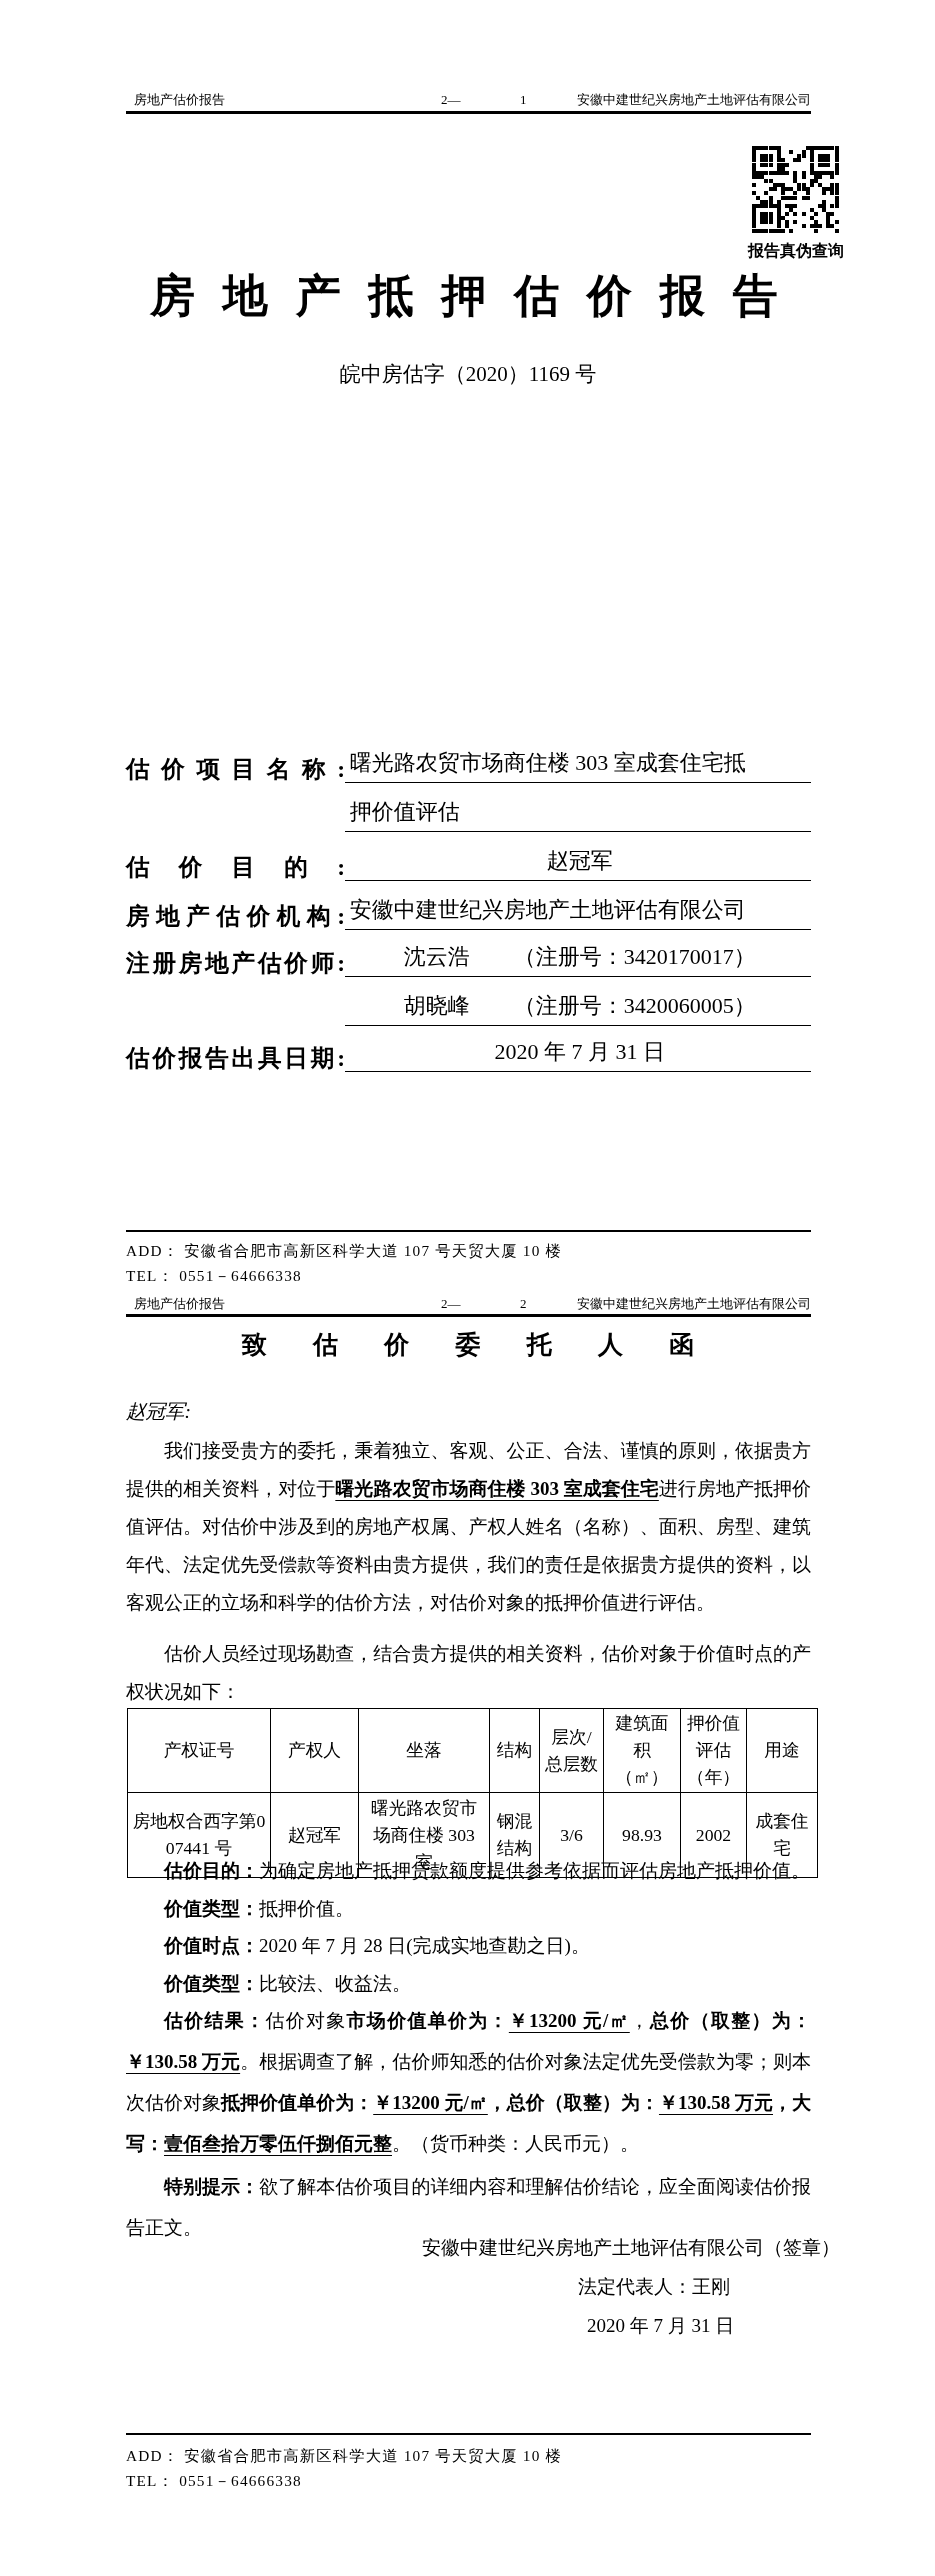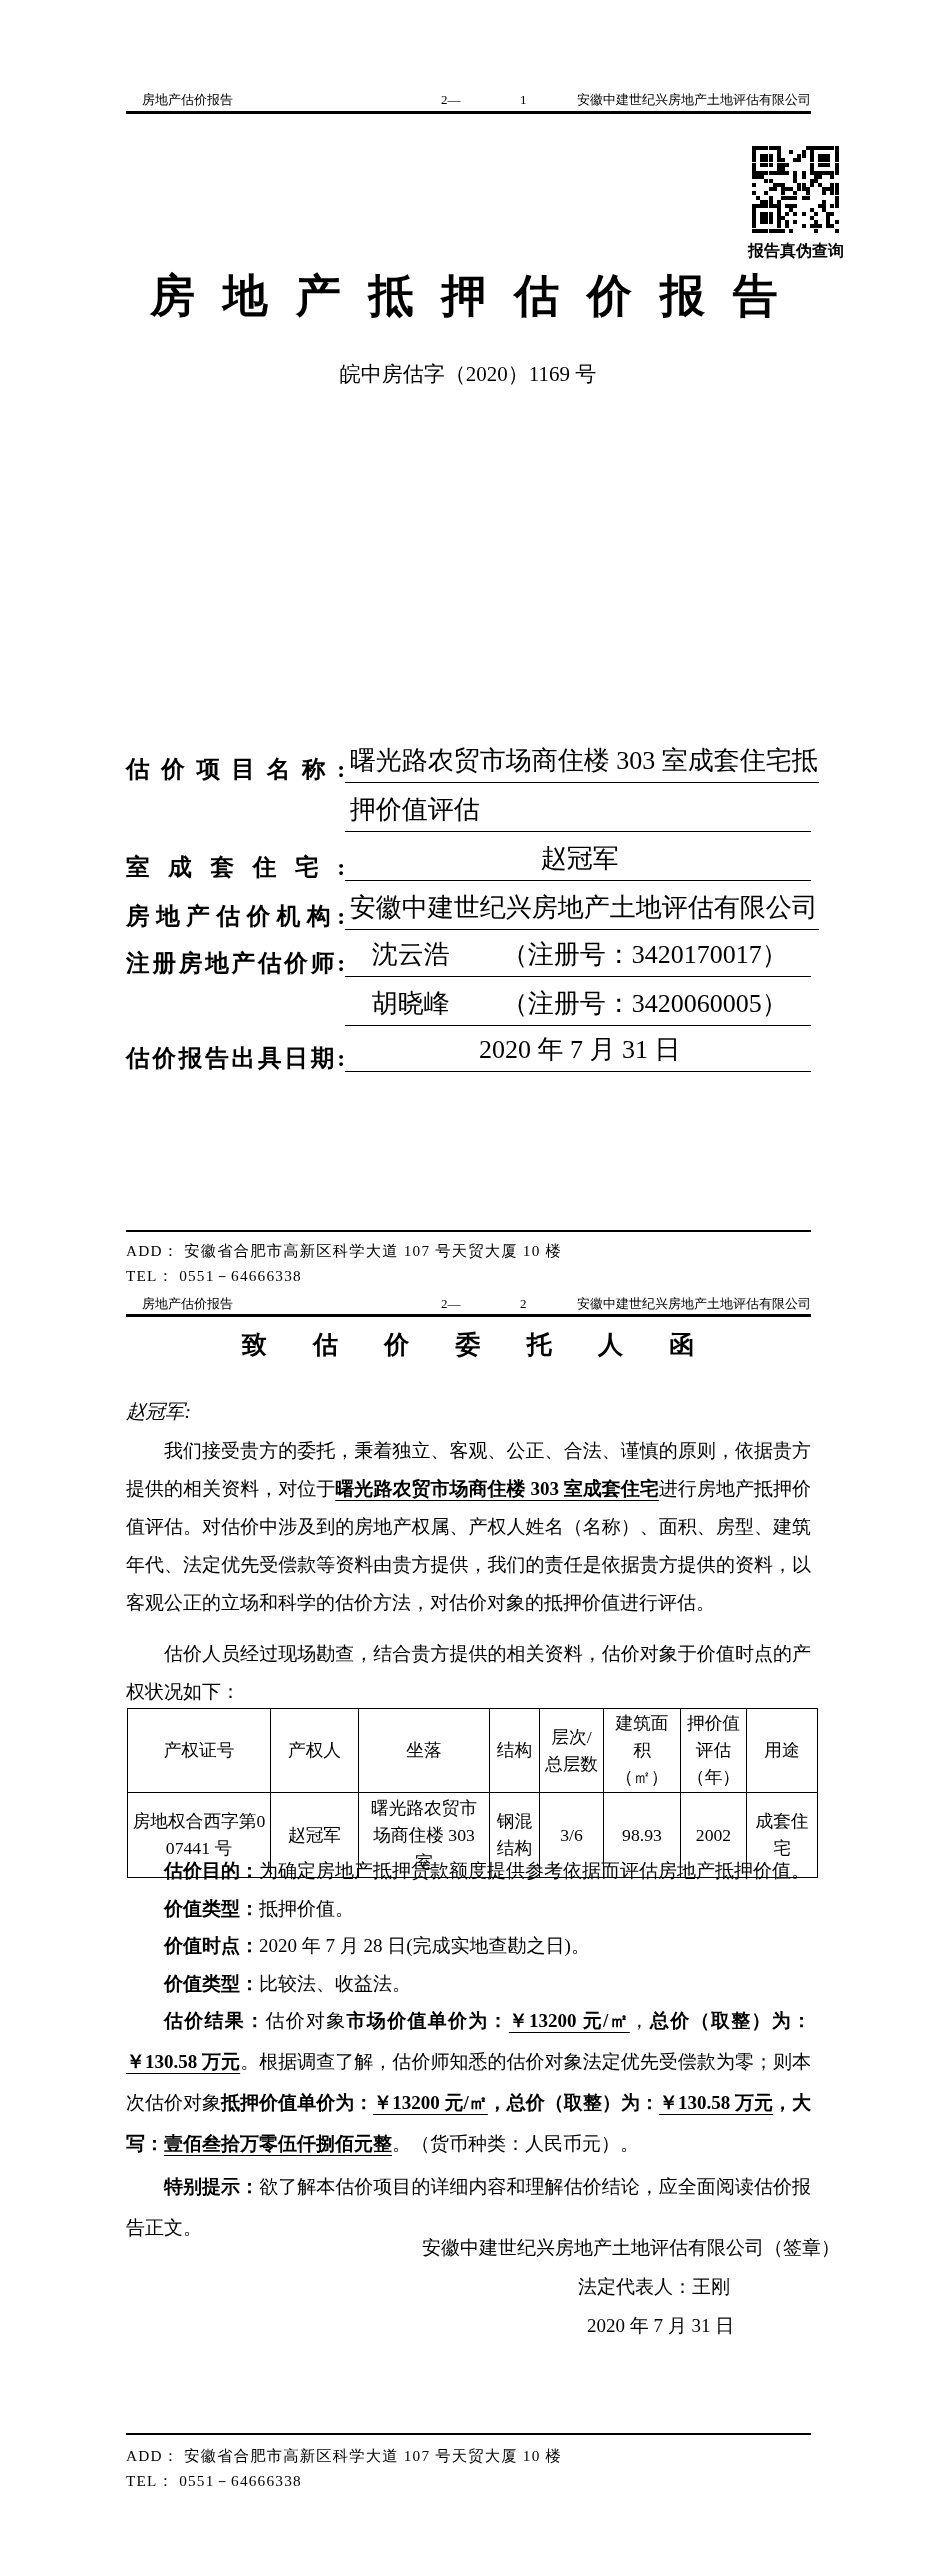--- a/index.html
+++ b/index.html
@@ -7,37 +7,37 @@
     position:relative;
     width:936px;height:2576px;
     margin:0 auto;
     background:#ffffff;
     color:#000;
     font-family:"Liberation Serif","DejaVu Serif",serif;
     overflow:hidden;
   }
   
   .pghdr{position:absolute;left:126px;width:685px;height:17.7px;font-size:13px;line-height:16.5px;}
-  .pghdr .hl{position:absolute;left:16px;top:0;}
+  .pghdr .hl{position:absolute;left:8px;top:0;}
   .pghdr .hc1{position:absolute;left:315px;top:0;}
   .pghdr .hc2{position:absolute;left:394px;top:0;}
   .pghdr .hr{position:absolute;right:0;top:0;}
   .rule{position:absolute;left:126px;width:685px;background:#000;}
   
   .qr{position:absolute;left:752px;top:146px;width:87px;height:87px;background:#fff;}
   .qr .m{position:absolute;width:4.1px;height:4.1px;background:#000;}
   .qrlabel{position:absolute;left:738px;top:241px;width:116px;text-align:center;font-size:16px;font-weight:bold;}
   
   .cover-title{position:absolute;left:0;top:267px;width:936px;text-align:center;
     font-size:45px;font-weight:bold;letter-spacing:8.3px;line-height:59px;}
   .doc-no{position:absolute;left:0;top:360px;width:936px;text-align:center;font-size:21px;line-height:28px;}
   .frow{position:absolute;left:126px;width:685px;height:39px;display:flex;align-items:flex-end;}
   .flabel{flex:0 0 219px;font-weight:bold;font-size:23.6px;line-height:1.2;
     text-align:justify;text-align-last:justify;white-space:nowrap;}
-  .fvalue{flex:1;border-bottom:1.8px solid #000;font-size:26px;line-height:1.2;
+  .fvalue{flex:1;border-bottom:1.8px solid #000;font-size:22px;line-height:1.2;
     padding:0 1.2px 5.9px 4.7px;white-space:nowrap;overflow:visible;}
   .fvalue.center{text-align:center;}
   
   .fline{position:absolute;left:126px;font-size:15.3px;line-height:20px;letter-spacing:1.2px;}
   
   .letter-title{position:absolute;left:0;top:1329px;width:936px;text-align:center;
     font-size:25px;font-weight:bold;letter-spacing:20px;line-height:32px;text-indent:20px;}
   .salutation{position:absolute;left:126px;top:1399px;font-size:19.5px;line-height:25px;font-style:italic;}
   .para{position:absolute;left:126px;width:685px;font-size:19px;line-height:38px;
     text-align:justify;text-indent:38px;}
@@ -283,21 +283,21 @@
 
   <div class="frow" style="top:744px;">
     <span class="flabel">估价项目名称:</span>
     <span class="fvalue">曙光路农贸市场商住楼 303 室成套住宅抵</span>
   </div>
   <div class="frow" style="top:793px;">
     <span class="flabel" style="visibility:hidden;">&nbsp;</span>
     <span class="fvalue">押价值评估</span>
   </div>
   <div class="frow" style="top:842px;">
-    <span class="flabel">室成套住宅:</span>
+    <span class="flabel">估价目的:</span>
     <span class="fvalue center">赵冠军</span>
   </div>
   <div class="frow" style="top:891px;">
     <span class="flabel">房地产估价机构:</span>
     <span class="fvalue">安徽中建世纪兴房地产土地评估有限公司</span>
   </div>
   <div class="frow" style="top:938px;">
     <span class="flabel">注册房地产估价师:</span>
     <span class="fvalue center">沈云浩　　（注册号：3420170017）</span>
   </div>

